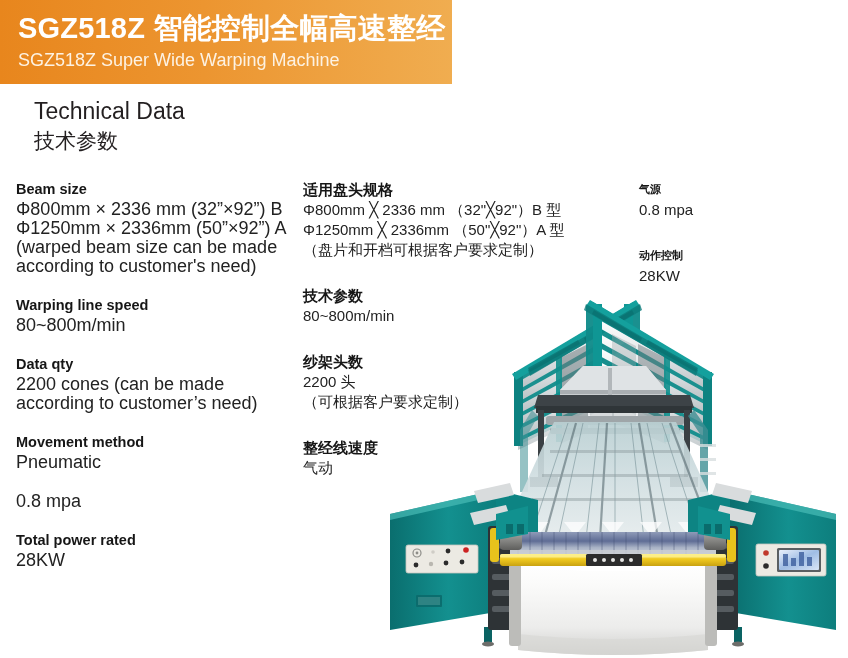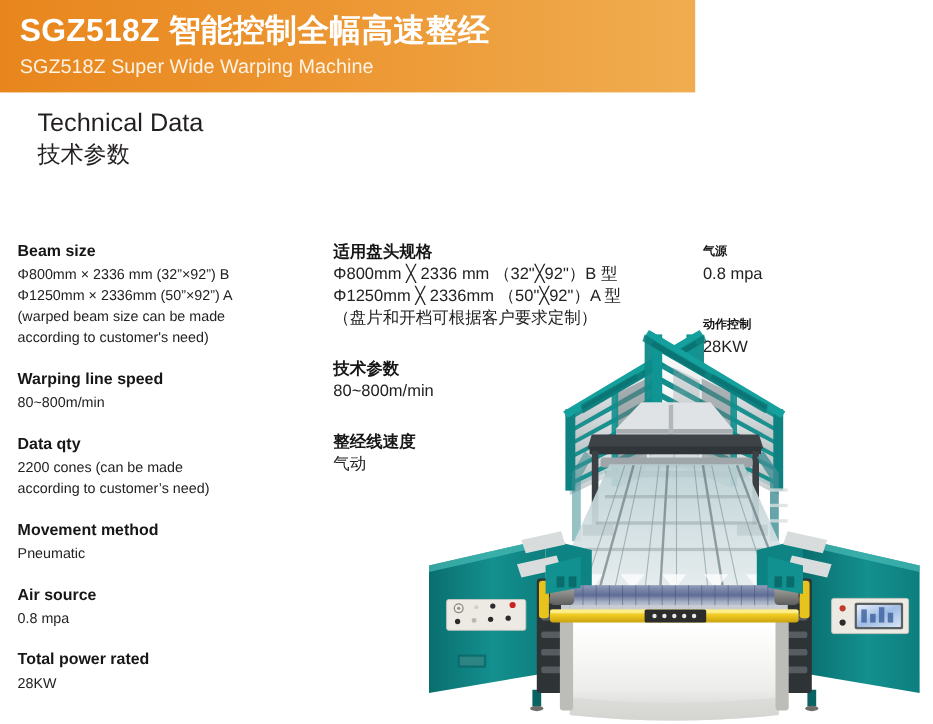--- a/index.html
+++ b/index.html
@@ -15,21 +15,21 @@
     font-family: "Liberation Sans", "DejaVu Sans", sans-serif;
     color: #1b1b1b;
     -webkit-font-smoothing: antialiased;
   }
 
   
   .banner {
     position: absolute;
     left: 0;
     top: 0;
-    width: 632px;
+    width: 452px;
     height: 84px;
     background: linear-gradient(90deg, #e8861d 0%, #ec9530 45%, #f0ad50 100%);
     box-sizing: border-box;
     padding: 9px 0 0 18px;
   }
   .banner-title {
     font-size: 29px;
     font-weight: bold;
     color: #ffffff;
     letter-spacing: 0.2px;
@@ -63,38 +63,37 @@
     font-size: 21px;
     line-height: 30px;
     color: #231f20;
     font-weight: normal;
   }
 
   
   .col {
     position: absolute;
     top: 180px;
-    margin-top: 40px;
   }
   .col-left  { left: 16px;  width: 286px; }
   .col-mid   { left: 303px; width: 322px; }
   .col-right { left: 639px; width: 200px; }
 
   .spec { margin-bottom: 14px; }
   .spec:last-child { margin-bottom: 0; }
 
   .spec-label {
     font-size: 14.5px;
     font-weight: bold;
     line-height: 19px;
     color: #161616;
     margin-bottom: 1px;
   }
   .spec-value {
-    font-size: 13px;
+    font-size: 18px;
     line-height: 19px;
     color: #222222;
     white-space: pre-line;
   }
   .col-mid .spec-label { font-size: 15px; }
   .col-mid .spec-value { font-size: 15px; line-height: 20px; }
   .col-right .spec-label { font-size: 11px; }
   .col-right .spec-value { font-size: 15px; line-height: 20px; }
 
   
@@ -139,39 +138,43 @@
   <div class="spec gap-lg">
     <div class="spec-label">Data qty</div>
     <div class="spec-value">2200 cones (can be made
 according to customer’s need)</div>
   </div>
   <div class="spec gap-lg">
     <div class="spec-label">Movement method</div>
     <div class="spec-value">Pneumatic</div>
   </div>
   <div class="spec gap-lg">
-    <div class="spec-label">Air source</div>
     <div class="spec-value">0.8 mpa</div>
   </div>
   <div class="spec">
     <div class="spec-label">Total power rated</div>
     <div class="spec-value">28KW</div>
   </div>
 </div>
 
 <div class="col col-mid">
   <div class="spec gap-xl">
     <div class="spec-label">适用盘头规格</div>
     <div class="spec-value">Φ800mm ╳ 2336 mm （32"╳92"）B 型
 Φ1250mm ╳ 2336mm （50"╳92"）A 型
 （盘片和开档可根据客户要求定制）</div>
   </div>
   <div class="spec gap-xl">
     <div class="spec-label">技术参数</div>
     <div class="spec-value">80~800m/min</div>
+  </div>
+  <div class="spec gap-xl">
+    <div class="spec-label">纱架头数</div>
+    <div class="spec-value">2200 头
+（可根据客户要求定制）</div>
   </div>
   <div class="spec">
     <div class="spec-label">整经线速度</div>
     <div class="spec-value">气动</div>
   </div>
 </div>
 
 <div class="col col-right">
   <div class="spec gap-xl">
     <div class="spec-label">气源</div>

